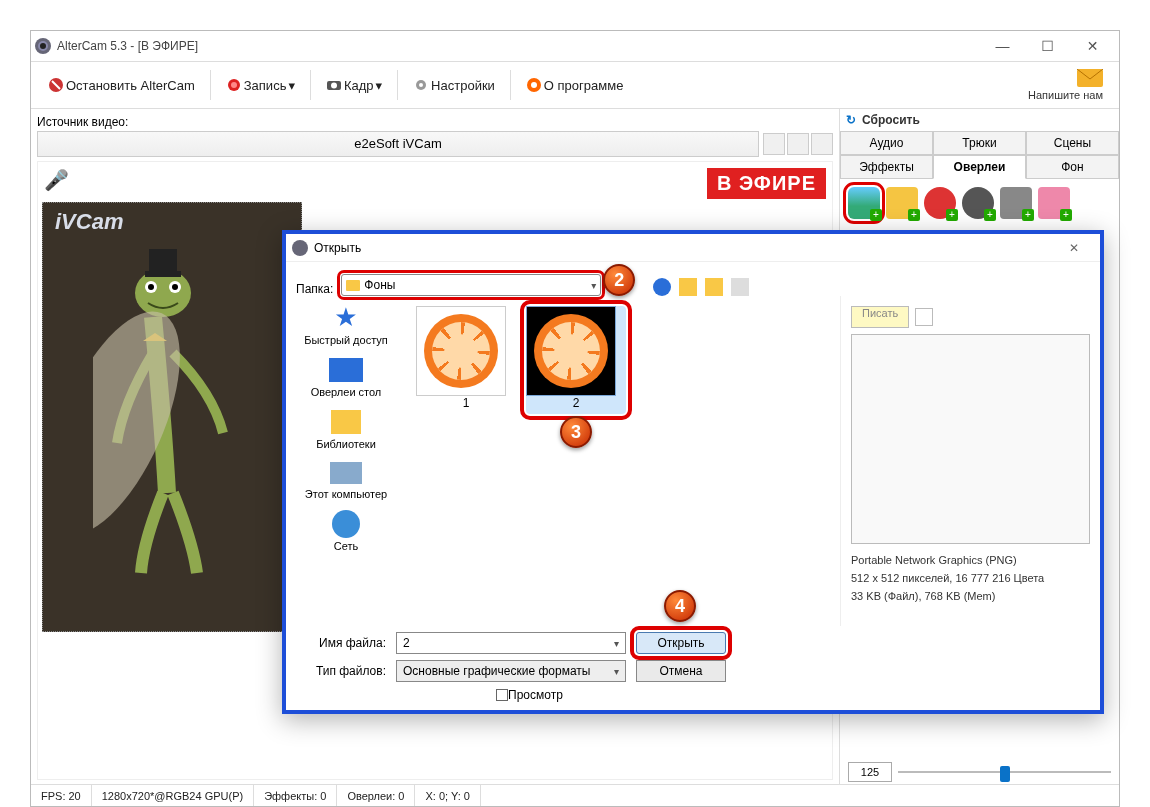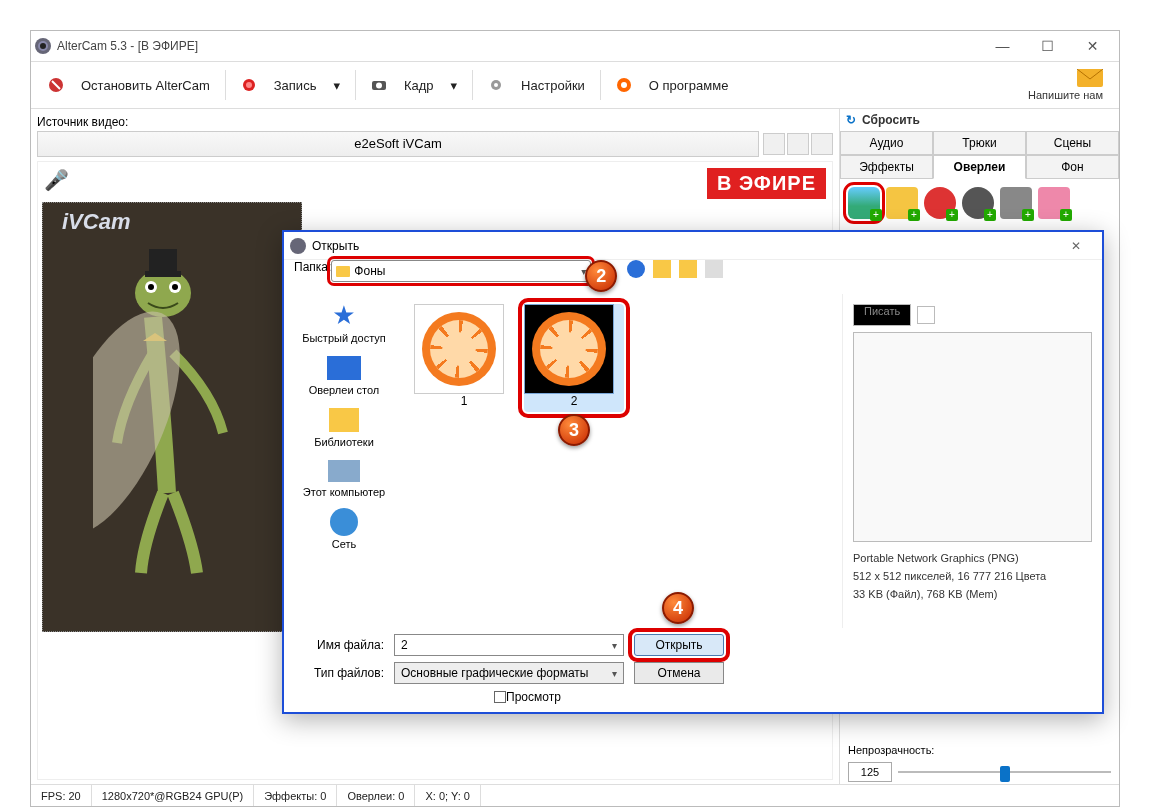--- a/index.html
+++ b/index.html
@@ -4,36 +4,36 @@
 <style>
   * { box-sizing: border-box; margin: 0; padding: 0; font-family: "Segoe UI", Tahoma, sans-serif; }
   body { background: #fff; width: 1150px; height: 807px; overflow: hidden; position: relative; }
   .window { position: absolute; left: 30px; top: 30px; width: 1090px; height: 777px; border: 1px solid #bbb; background: #fff; }
   .titlebar { height: 30px; display: flex; align-items: center; padding: 0 4px; font-size: 12px; color: #444; justify-content: space-between; }
   .titlebar .icon { width: 16px; height: 16px; border-radius: 50%; background: #667; margin-right: 6px; display: flex; align-items: center; justify-content: center; }
   .titlebar .icon-inner { width: 10px; height: 10px; border-radius: 50%; background: #222; border: 2px solid #88a; }
   .wincontrols { margin-left: auto; display: flex; }
   .wincontrols div { width: 45px; height: 28px; display: flex; align-items: center; justify-content: center; color: #555; font-size: 14px; }
   .toolbar { height: 48px; border-top: 1px solid #ddd; border-bottom: 1px solid #ddd; display: flex; align-items: center; padding: 0 6px; }
-  .tb-btn { display: flex; align-items: center; gap: 17px; padding: 4px 10px; font-size: 13px; color: #222; border: 1px solid transparent; border-radius: 2px; }
+  .tb-btn { display: flex; align-items: center; gap: 2px; padding: 4px 10px; font-size: 13px; color: #222; border: 1px solid transparent; border-radius: 2px; }
   .tb-sep { width: 1px; height: 30px; background: #ddd; margin: 0 4px; }
   .tb-spacer { flex: 1; }
   .mail { text-align: right; font-size: 11px; color: #333; padding-right: 10px; }
   .main { display: flex; height: calc(100% - 78px - 22px); }
   .left { flex: 1; display: flex; flex-direction: column; padding: 4px 6px; }
   .src-label { font-size: 12px; padding: 2px 0; }
   .src-row { display: flex; gap: 4px; align-items: center; }
   .src-input { flex: 1; height: 26px; border: 1px solid #ccc; background: linear-gradient(#f8f8f8,#eee); text-align: center; font-size: 13px; line-height: 24px; }
   .src-icons { display: flex; gap: 2px; }
   .src-icons div { width: 22px; height: 22px; border: 1px solid #ccc; background: #f0f0f0; }
   .preview { flex: 1; margin-top: 4px; background: #fff; border: 1px solid #eee; position: relative; }
   .mic { position: absolute; top: 6px; left: 6px; font-size: 20px; }
   .badge-live { position: absolute; top: 6px; right: 6px; background: #e02020; color: #fff; font-weight: bold; font-size: 20px; padding: 4px 10px; letter-spacing: 1px; }
   .cam-area { position: absolute; top: 40px; left: 4px; width: 260px; height: 430px; background: #3a3228; overflow: hidden; border: 1px dotted #888; }
-  .ivcam { position: absolute; top: 6px; left: 19px; color: #d8dde8; font-weight: bold; font-size: 22px; font-style: italic; }
+  .ivcam { position: absolute; top: 6px; left: 12px; color: #d8dde8; font-weight: bold; font-size: 22px; font-style: italic; }
   .frog { position: absolute; top: 40px; left: 50px; width: 160px; height: 340px; }
   .right { width: 280px; border-left: 1px solid #ddd; display: flex; flex-direction: column; }
   .reset { display: flex; align-items: center; gap: 6px; padding: 4px 6px; font-size: 12px; font-weight: bold; color: #333; }
   .tabs { display: flex; flex-wrap: wrap; font-size: 12px; }
   .tab { width: 33.33%; text-align: center; padding: 4px 0; border: 1px solid #ccc; background: #f3f3f3; cursor: default; }
   .tab.active { background: #fff; font-weight: bold; border-bottom-color: #fff; }
   .overlay-icons { display: flex; gap: 6px; padding: 8px; }
   .ov-icon { width: 32px; height: 32px; border-radius: 4px; position: relative; }
   .ov-icon.sel { outline: 3px solid #d00; outline-offset: 2px; border-radius: 6px; }
   .ov-add { position: absolute; right: -2px; bottom: -2px; width: 12px; height: 12px; background: #2a0; border-radius: 2px; color: #fff; font-size: 10px; text-align: center; line-height: 12px; }
@@ -41,25 +41,25 @@
   .panel-lbl { font-size: 11px; padding: 4px 8px; }
   .opacity-row { display: flex; align-items: center; gap: 6px; padding: 2px 8px; }
   .num { width: 44px; height: 20px; border: 1px solid #aaa; font-size: 11px; text-align: center; }
   .slider { flex: 1; height: 20px; position: relative; }
   .track { position: absolute; top: 9px; left: 0; right: 0; height: 2px; background: #bbb; }
   .thumb { position: absolute; top: 4px; left: 48%; width: 10px; height: 16px; background: #0a72c8; border-radius: 2px; }
   .status { height: 22px; border-top: 1px solid #ddd; display: flex; align-items: center; font-size: 11px; color: #222; }
   .status div { padding: 0 10px; border-right: 1px solid #ddd; height: 100%; display: flex; align-items: center; }
 
   
-  .dialog { position: absolute; left: 282px; top: 230px; width: 822px; height: 484px; background: #fff; border: 2px solid #1d4ed8; box-shadow: 0 6px 24px rgba(0,0,0,0.3); }
+  .dialog { position: absolute; left: 282px; top: 230px; width: 822px; height: 484px; background: #fff; border: 4px solid #1d4ed8; box-shadow: 0 6px 24px rgba(0,0,0,0.3); }
   .dlg-title { height: 28px; display: flex; align-items: center; padding: 0 6px; font-size: 12px; background: #fff; border-bottom: 1px solid #eee; }
   .dlg-title .icon { width: 16px; height: 16px; border-radius: 50%; background: #667; margin-right: 6px; }
   .dlg-close { margin-left: auto; width: 40px; text-align: center; color: #666; }
-  .dlg-top { height: 34px; display: flex; align-items: flex-start; padding: 0 10px; font-size: 12px; }
+  .dlg-top { height: 34px; display: flex; align-items: flex-end; padding: 0 10px; gap: 8px; font-size: 12px; }
   .folder-combo { width: 260px; height: 22px; border: 1px solid #888; display: flex; align-items: center; padding: 0 4px; gap: 4px; outline: 3px solid #d00; outline-offset: 1px; border-radius: 3px; }
   .fld-icon { width: 14px; height: 11px; background: #f9c846; border-radius: 1px; }
   .combo-arrow { margin-left: auto; font-size: 10px; color: #555; }
   .nav-icons { display: flex; gap: 8px; margin-left: 10px; }
   .nav-icons div { width: 18px; height: 18px; }
   .dlg-body { display: flex; height: calc(100% - 28px - 34px - 84px); }
   .places { width: 120px; display: flex; flex-direction: column; align-items: center; gap: 8px; padding-top: 6px; font-size: 11px; }
   .place { text-align: center; }
   .place .pi { width: 36px; height: 30px; margin: 0 auto 2px; }
   .files { flex: 1; display: flex; gap: 10px; padding: 10px; align-items: flex-start; }
@@ -68,21 +68,21 @@
   .file.sel .thumb-img { background: #000; border: 1px solid #7aa7d8; }
   .file.sel { outline: 4px solid #d00; outline-offset: 2px; border-radius: 4px; background: #cfe6fb; padding-bottom: 4px; }
   .orange { width: 74px; height: 74px; border-radius: 50%; background: #f47a1f; position: relative; }
   .orange::before { content: ""; position: absolute; inset: 8px; border-radius: 50%; background: #ffd9a8; }
   .orange::after { content: ""; position: absolute; inset: 8px; border-radius: 50%; background:
     conic-gradient(#f47a1f 0 8deg, transparent 8deg 45deg, #f47a1f 45deg 53deg, transparent 53deg 90deg, #f47a1f 90deg 98deg, transparent 98deg 135deg, #f47a1f 135deg 143deg, transparent 143deg 180deg, #f47a1f 180deg 188deg, transparent 188deg 225deg, #f47a1f 225deg 233deg, transparent 233deg 270deg, #f47a1f 270deg 278deg, transparent 278deg 315deg, #f47a1f 315deg 323deg, transparent 323deg 360deg);
     -webkit-mask: radial-gradient(circle, transparent 40%, #000 41%); }
   .previewcol { width: 260px; padding: 10px; font-size: 11px; color: #333; border-left: 1px solid #eee; }
   .pv-box { height: 210px; border: 1px solid #bbb; margin-bottom: 10px; background: #f9f9f9; }
   .pv-top { display: flex; gap: 6px; margin-bottom: 6px; align-items: center; }
-  .pv-btn { height: 22px; border: 1px solid #bbb; background: #000000; padding: 0 10px; font-size: 11px; color: #888; }
+  .pv-btn { height: 22px; border: 1px solid #bbb; background: #fef9c3; padding: 0 10px; font-size: 11px; color: #888; }
   .dlg-bottom { padding: 6px 10px; font-size: 12px; }
   .row { display: flex; align-items: center; gap: 10px; margin-bottom: 6px; }
   .row label { width: 90px; text-align: right; }
   .combo { width: 230px; height: 22px; border: 1px solid #888; padding: 0 6px; display: flex; align-items: center; background: #fff; }
   .combo .combo-arrow { margin-left: auto; }
   .dbtn { width: 90px; height: 22px; border: 1px solid #888; background: #eaeaea; text-align: center; line-height: 20px; font-size: 12px; }
   .dbtn.primary { outline: 4px solid #d00; outline-offset: 2px; border-radius: 3px; background: #d8e8f8; border-color: #4a7ab0; }
   .chk { display: flex; align-items: center; margin-left: 200px; margin-top: 4px; }
   .chk .box { width: 12px; height: 12px; border: 1px solid #666; }
 
@@ -224,21 +224,20 @@
         <div class="ov-icon" style="background:#888">
             <div class="ov-add">+</div>
           </div>
         <div class="ov-icon" style="background:#e8a">
             <div class="ov-add">+</div>
           </div>
       </div>
       <div class="marker" style="left:856px;top:232px">1</div>
 
       <div style="flex:1"></div>
-      <div class="panel-lbl">Непрозрачность:</div>
       <div class="opacity-row">
         <input class="num" value="125" style="">
         <div class="slider">
           <div class="track"></div>
             <div class="thumb"></div>
         </div>
       </div>
     </div>
   </div>
 

